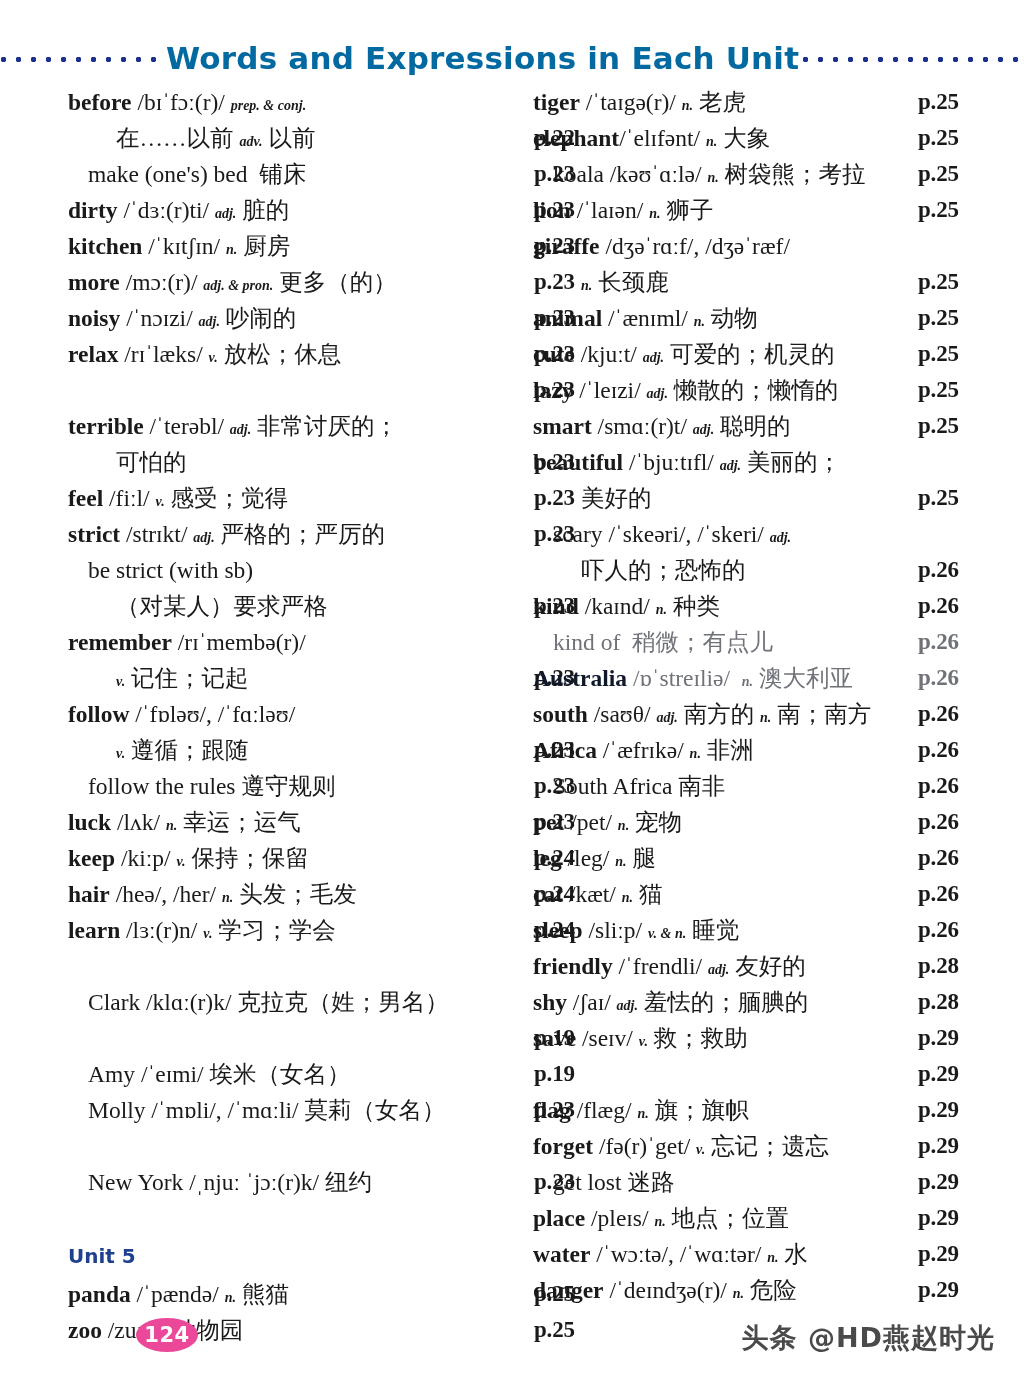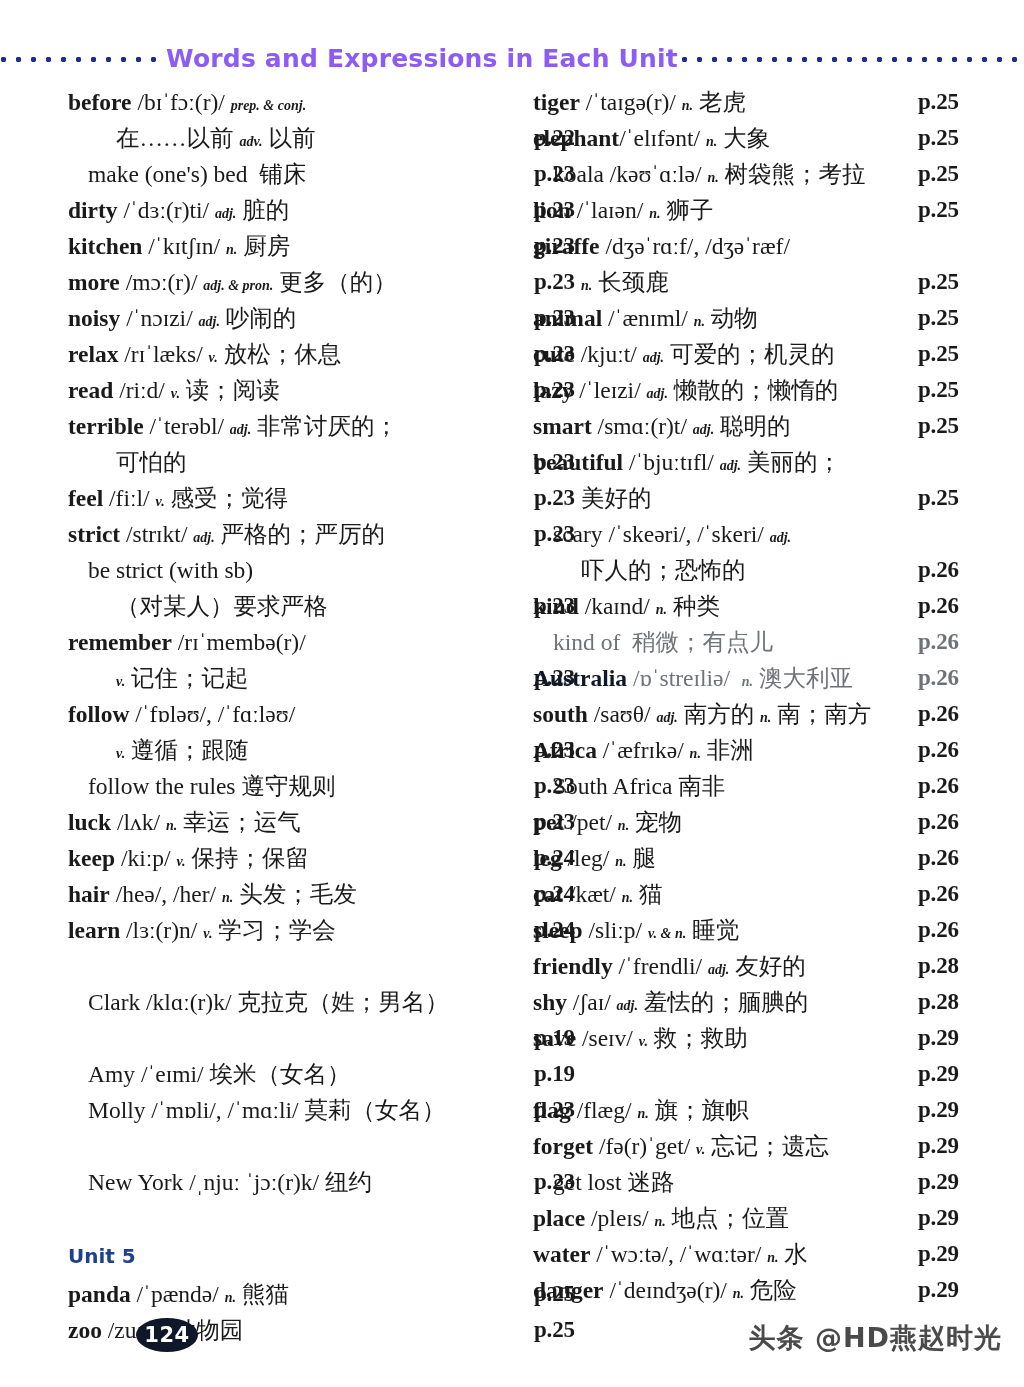--- a/index.html
+++ b/index.html
@@ -32,23 +32,23 @@
     background-repeat: repeat-x;
     position: relative;
     top: 1px;
   }
   .dot-rail.left  { max-width: 163px; }
   #header-title {
     flex: 0 0 auto;
     padding: 0 3px;
     font-family: "DejaVu Sans", "Liberation Sans", sans-serif;
     font-weight: 700;
-    font-size: 25px;
+    font-size: 31px;
     letter-spacing: 0.2px;
-    color: #8b5cf6;
+    color: #0369a1;
     white-space: nowrap;
   }
 
   
   #columns {
     position: absolute;
     left: 0; top: 84px;
     width: 1024px;
   }
   .column {
@@ -103,35 +103,35 @@
     font-size: 20px;
     color: #1f3f8f;
   }
 
   
   #page-badge {
     position: absolute;
     left: 136px; top: 1318px;
     width: 62px; height: 34px;
     border-radius: 50%;
-    background: #0f172a;
+    background: #ec4899;
     color: #ffffff;
     font-family: "DejaVu Sans", "Liberation Sans", sans-serif;
     font-weight: 700;
     font-size: 21px;
     display: flex;
     align-items: center;
     justify-content: center;
     letter-spacing: 0.5px;
   }
 
   
   #watermark {
     position: absolute;
-    right: 22px; top: 1320px;
+    right: 29px; top: 1320px;
     font-family: "DejaVu Sans", "Liberation Sans", sans-serif;
     font-size: 27px;
     font-weight: 700;
     color: #3b3b3b;
     opacity: 0.92;
     letter-spacing: 1px;
     text-shadow: 1px 1px 0 rgba(255,255,255,0.9);
   }
 </style>
 </head>
@@ -171,21 +171,20 @@
       </div>
       <div class="entry">
         <span class="etext"><span class="w">noisy</span> <span class="ph">/ˈnɔɪzi/</span> <span class="pos">adj.</span> <span class="cn">吵闹的</span></span>
         <span class="epage">p.23</span>
       </div>
       <div class="entry">
         <span class="etext"><span class="w">relax</span> <span class="ph">/rɪˈlæks/</span> <span class="pos">v.</span> <span class="cn">放松；休息</span></span>
         <span class="epage">p.23</span>
       </div>
       <div class="entry">
-        <span class="etext"><span class="w">read</span> <span class="ph">/riːd/</span> <span class="pos">v.</span> <span class="cn">读；阅读</span></span>
         <span class="epage">p.23</span>
       </div>
       <div class="entry">
         <span class="etext"><span class="w">terrible</span> <span class="ph">/ˈterəbl/</span> <span class="pos">adj.</span> <span class="cn">非常讨厌的；</span></span>
         <span class="epage"></span>
       </div>
       <div class="entry">
         <span class="etext indented"><span class="cn">可怕的</span></span>
         <span class="epage">p.23</span>
       </div>

